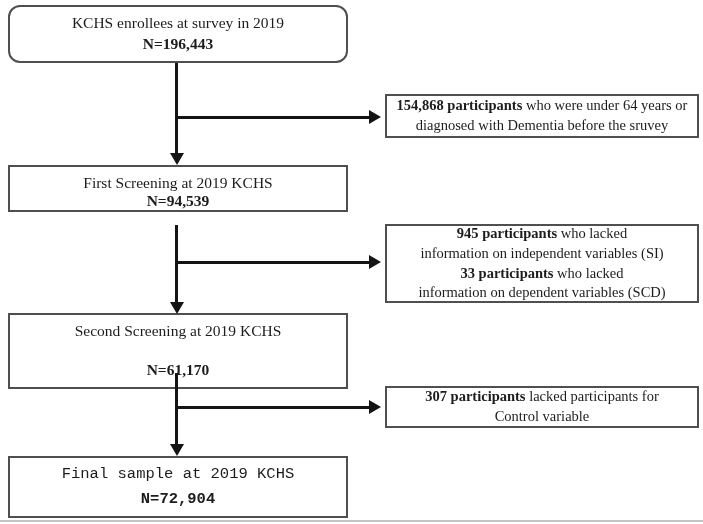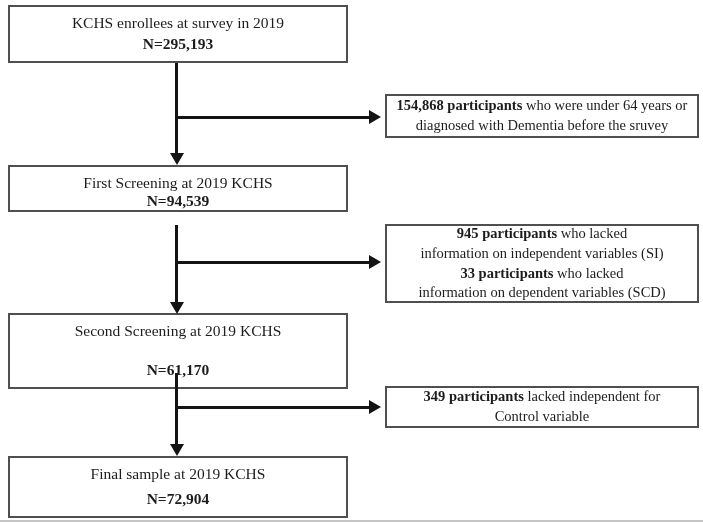--- a/index.html
+++ b/index.html
@@ -43,24 +43,24 @@
     display: flex;
     flex-direction: column;
     justify-content: center;
     align-items: center;
     font-size: 14.5px;
     line-height: 1.36;
     text-align: center;
     padding: 0 6px;
   }
 
-  #box-enrollees        { top: 5px;   height: 58px; }
+  #box-enrollees        { top: 5px;   height: 58px; border-radius: 12px; }
   #box-first-screening  { top: 165px; height: 47px; }
   #box-second-screening { top: 313px; height: 76px; }
-  #box-final-sample     { top: 456px; height: 62px; }
+  #box-final-sample     { top: 456px; height: 62px; font-family: Liberation Mono, monospace; }
 
   #excl-box-1 { top: 94px;  height: 44px; }
   #excl-box-2 { top: 224px; height: 79px; }
   #excl-box-3 { top: 386px; height: 42px; }
 
   
   .vline {
     position: absolute;
     left: 175px;
     width: 3px;
@@ -113,21 +113,21 @@
     background: #c4c4c4;
   }
 </style>
 </head>
 <body>
 
 <div class="canvas">
 
   <div class="box box-main" id="box-enrollees">
     <div class="title">KCHS enrollees at survey in 2019</div>
-    <div class="n-label">N=295,193</div>
+    <div class="n-label">N=196,443</div>
   </div>
 
   <div class="box box-main" id="box-first-screening">
     <div class="title">First Screening at 2019 KCHS</div>
     <div class="n-label">N=94,539</div>
   </div>
 
   <div class="box box-main" id="box-second-screening">
     <div class="title">Second Screening at 2019 KCHS</div>
     <div class="n-label">N=61,170</div>
@@ -144,21 +144,21 @@
   </div>
 
   <div class="box box-excl" id="excl-box-2">
     <div><b>945 participants</b><span> who lacked</span></div>
     <div><span>information on independent variables (SI)</span></div>
     <div><b>33 participants</b><span> who lacked</span></div>
     <div><span>information on dependent variables (SCD)</span></div>
   </div>
 
   <div class="box box-excl" id="excl-box-3">
-    <div><b>349 participants</b><span> lacked independent for</span></div>
+    <div><b>307 participants</b><span> lacked participants for</span></div>
     <div><span>Control variable</span></div>
   </div>
 
   <div class="vline" id="vline-1"></div>
   <div class="arrow-down" id="arrow-down-1"></div>
 
   <div class="vline" id="vline-2"></div>
   <div class="arrow-down" id="arrow-down-2"></div>
 
   <div class="vline" id="vline-3"></div>

